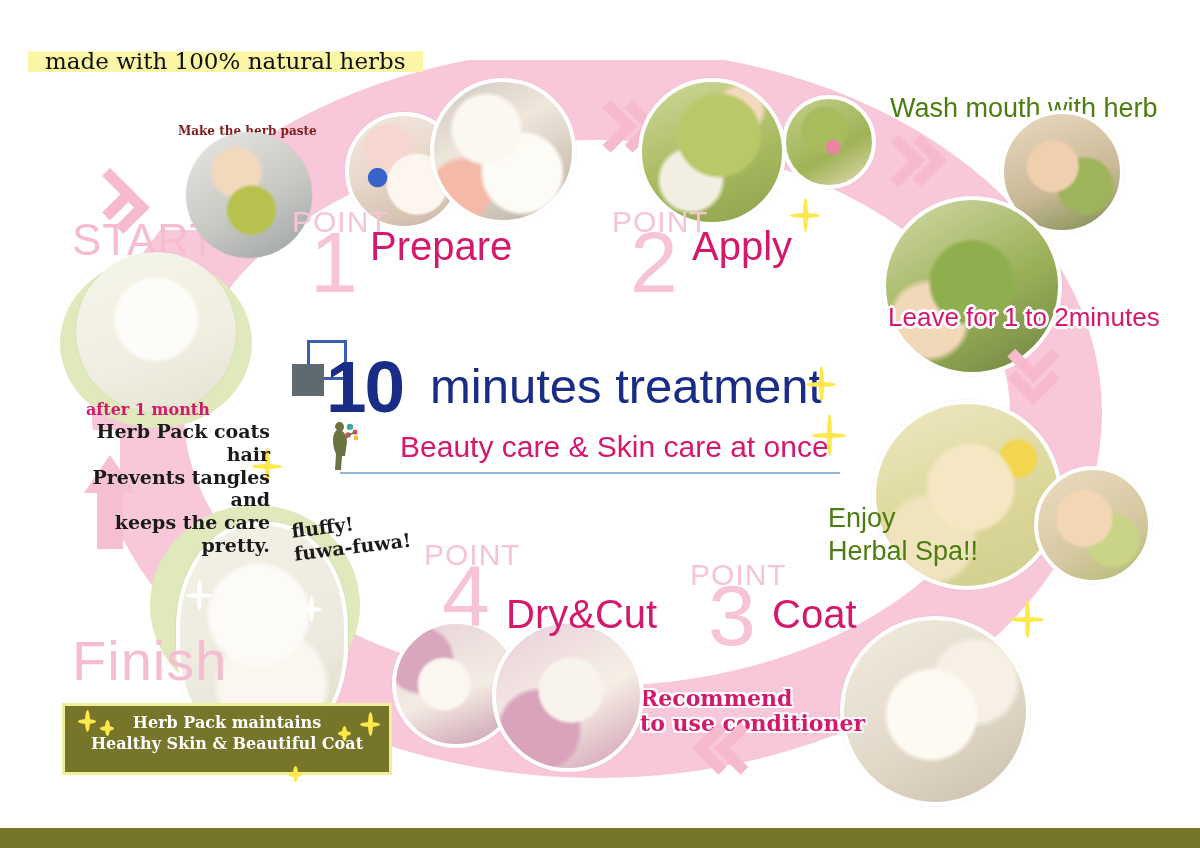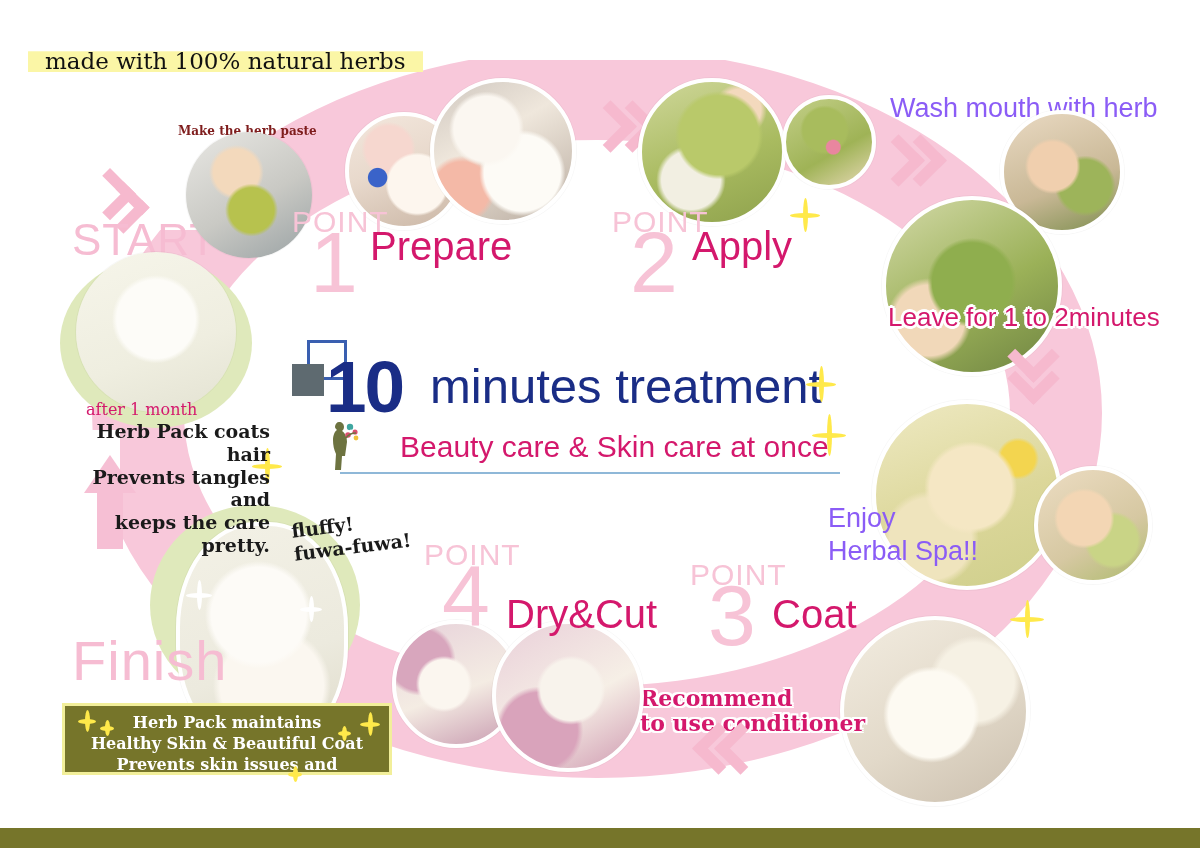--- a/index.html
+++ b/index.html
@@ -123,21 +123,21 @@
   }
   .point-num{
     position:absolute;font-size:86px;color:#f7c3d6;line-height:0.82;
     font-weight:normal;white-space:nowrap;
   }
   .step-title{
     position:absolute;font-size:40px;color:#d4186c;white-space:nowrap;
   }
 
   .green-note{
-    position:absolute;font-size:27px;color:#8b5cf6;white-space:nowrap;
+    position:absolute;font-size:27px;color:#4d7c0f;white-space:nowrap;
     line-height:1.22;
   }
   .pink-outline{
     position:absolute;font-size:26px;color:#d4186c;white-space:nowrap;
     line-height:1.2;
     text-shadow:
       2px 0 0 #fff,-2px 0 0 #fff,0 2px 0 #fff,0 -2px 0 #fff,
       2px 2px 0 #fff,-2px 2px 0 #fff,2px -2px 0 #fff,-2px -2px 0 #fff,
       3px 0 0 #fff,-3px 0 0 #fff,0 3px 0 #fff,0 -3px 0 #fff;
   }
@@ -146,21 +146,21 @@
     font-weight:bold;font-size:22px;color:#d4186c;line-height:1.12;
     white-space:nowrap;
     text-shadow:
       2px 0 0 #fff,-2px 0 0 #fff,0 2px 0 #fff,0 -2px 0 #fff,
       2px 2px 0 #fff,-2px 2px 0 #fff,2px -2px 0 #fff,-2px -2px 0 #fff;
   }
 
   .after-label{
     position:absolute;left:86px;top:400px;
     font-family:"DejaVu Serif","Liberation Serif",serif;
-    font-weight:normal;font-size:16px;color:#d4186c;white-space:nowrap;text-align:right;
+    font-weight:bold;font-size:16px;color:#d4186c;white-space:nowrap;text-align:right;
   }
   .after-body{
     position:absolute;left:50px;top:420px;width:220px;text-align:right;
     font-family:"DejaVu Serif","Liberation Serif",serif;
     font-weight:bold;font-size:19px;color:#1a1a1a;line-height:1.2;
   }
 
   .fluffy{
     position:absolute;left:290px;top:520px;
     font-family:"DejaVu Serif","Liberation Serif",serif;
@@ -406,21 +406,20 @@
       <i class="sp-h"></i>
   </div>
   <div class="spark" style="left:812px;top:414px;width:34px;height:42px;">
     <b class="sp-v"></b>
       <i class="sp-h"></i>
   </div>
 
   <div class="olive-box">
     <div>Herb Pack  maintains</div>
     <div>Healthy Skin &amp; Beautiful Coat</div>
-    <div>Prevents skin issues and unpleasant odor</div>
   </div>
   <div class="spark" style="left:78px;top:710px;width:18px;height:22px;">
     <b class="sp-v"></b>
       <i class="sp-h"></i>
   </div>
   <div class="spark" style="left:100px;top:720px;width:14px;height:16px;">
     <b class="sp-v"></b>
       <i class="sp-h"></i>
   </div>
   <div class="spark" style="left:360px;top:712px;width:20px;height:24px;">

